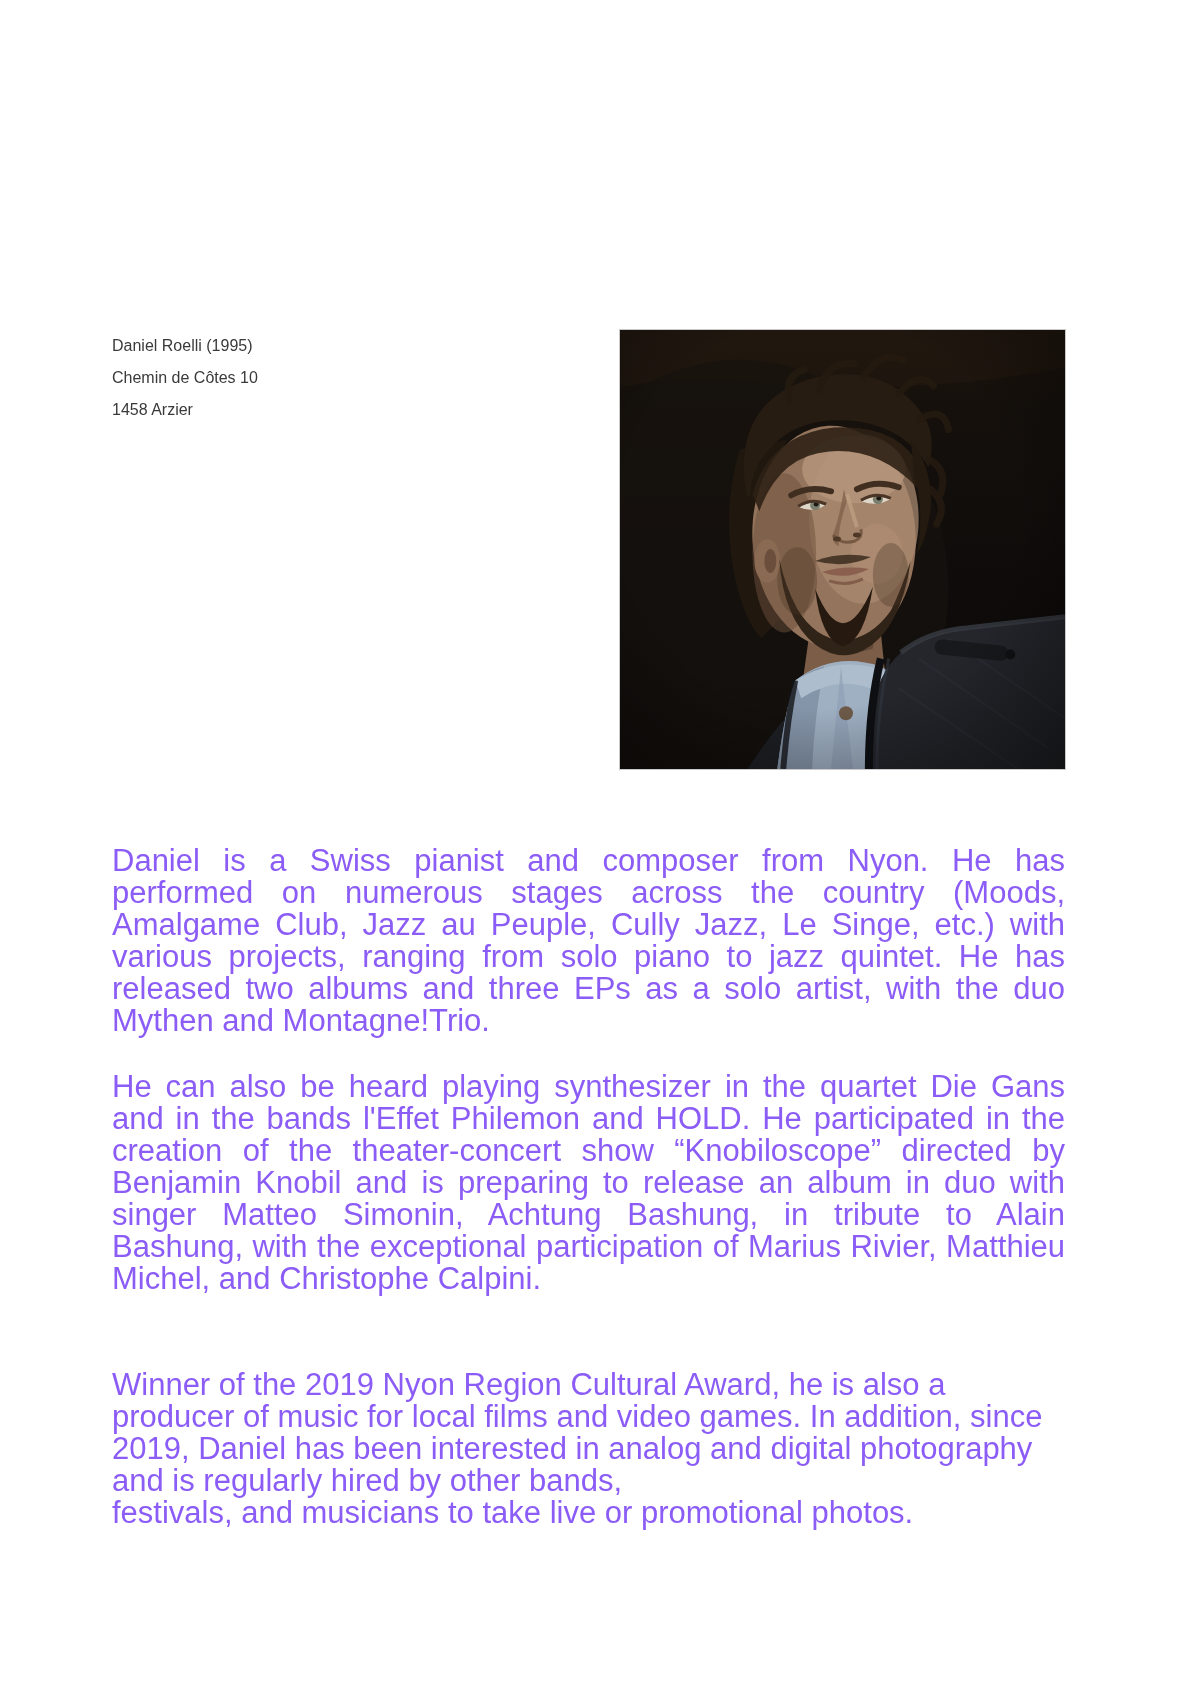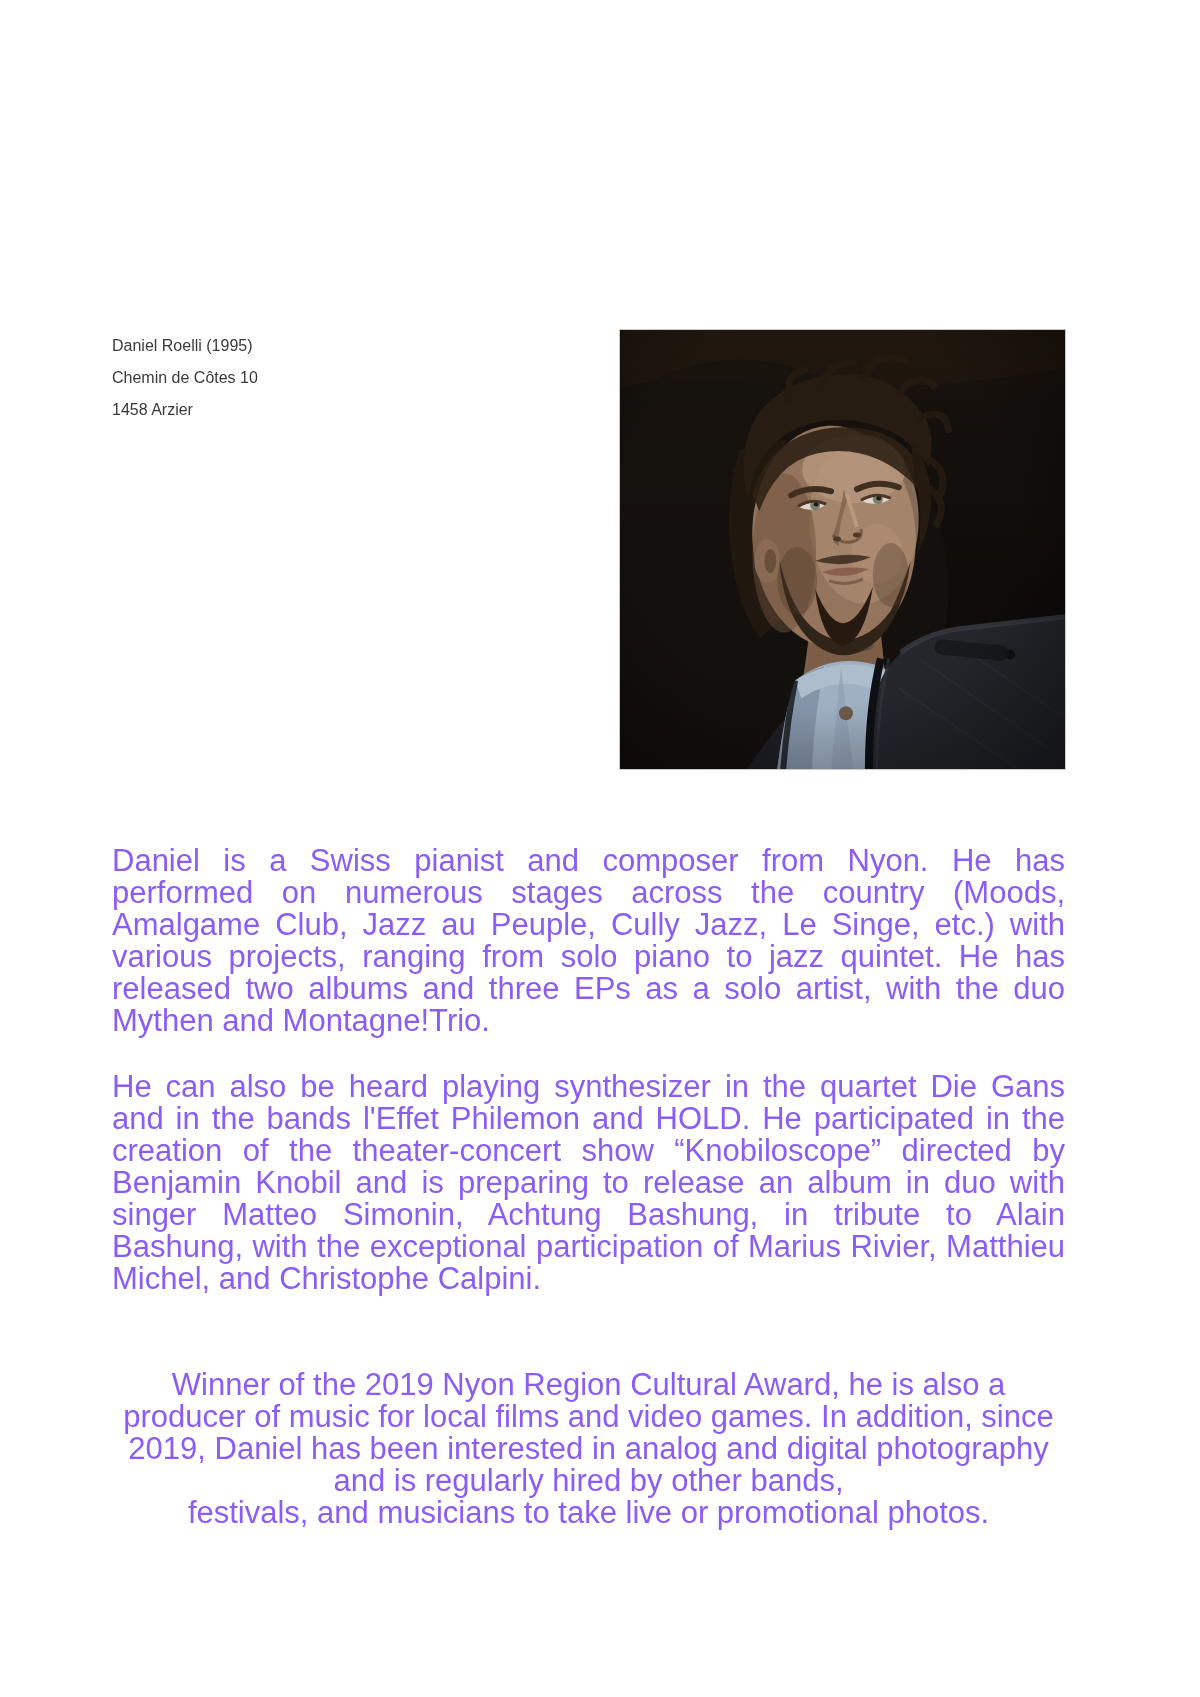--- a/index.html
+++ b/index.html
@@ -37,21 +37,21 @@
     left: 112px;
     top: 829px;
     width: 953px;
     font-size: 31px;
     line-height: 32px;
     color: #8b5cf6;
     margin-top: 16px;
   }
   .body-text p { margin: 0 0 34px 0; }
   .p-justify { text-align: justify; }
-  .p-left { text-align: center; }
+  .p-left { text-align: left; }
   .p-extra-gap { margin-top: 74px !important; }
   .pre-line { white-space: pre-line; }
 </style>
 </head>
 <body>
 
 <div class="page">
 
   <div class="contact">
     <div>Daniel Roelli (1995)</div>

